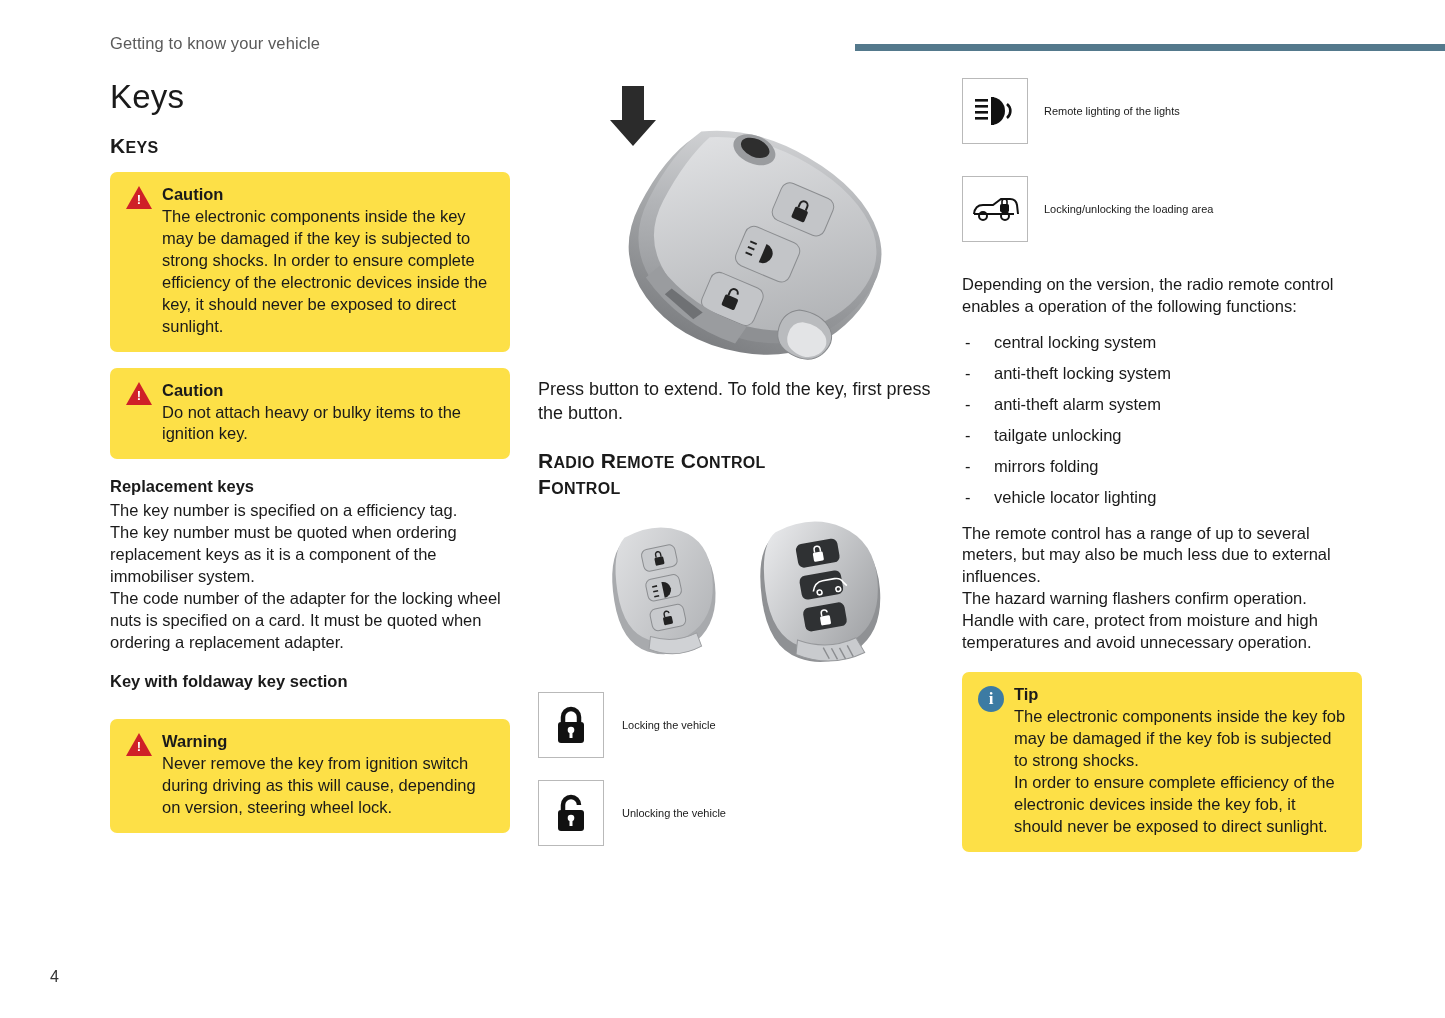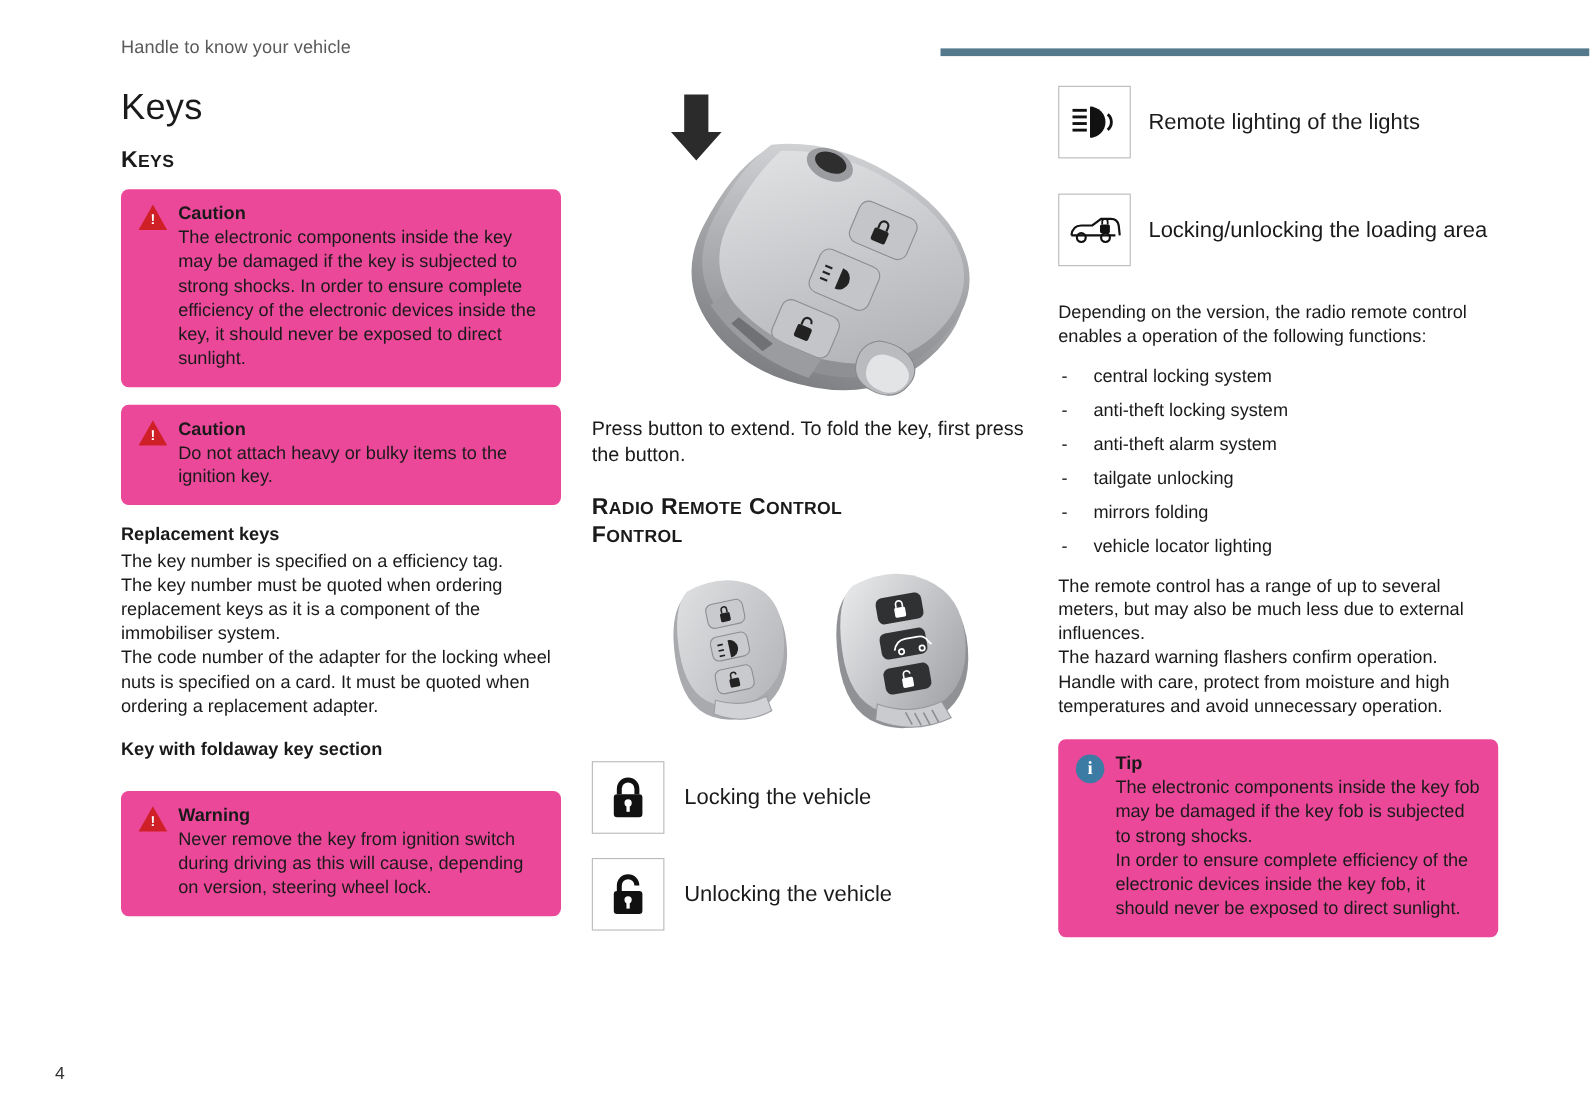--- a/index.html
+++ b/index.html
@@ -68,21 +68,21 @@
   }
   p.body {
     font-size: 16.5px;
     line-height: 1.33;
     margin: 0 0 0 0;
   }
   p.body + p.body { margin-top: 0; }
 
   
   .callout {
-    background: #ec4899;
+    background: #fde047;
     border-radius: 7px;
     padding: 12px 16px 14px 16px;
     margin-bottom: 16px;
     position: relative;
     display: flex;
     gap: 10px;
   }
   .callout .ico {
     flex: 0 0 auto;
     width: 26px;
@@ -155,21 +155,21 @@
   }
   .sym-box {
     width: 64px; height: 64px;
     border: 1px solid #b9b9b9;
     background: #fff;
     display: flex;
     align-items: center;
     justify-content: center;
     flex: 0 0 auto;
   }
-  .sym-label { font-size: 20px; }
+  .sym-label { font-size: 11px; }
 
   
   .r-sym-row {
     display: flex;
     align-items: center;
     gap: 16px;
     margin-bottom: 32px;
   }
   .r-sym-box {
     width: 64px; height: 64px;
@@ -205,21 +205,21 @@
     top: 968px;
     font-size: 16px;
     color: #333;
   }
 </style>
 </head>
 <body>
 
 <div class="page">
 
-  <div class="running-head">Handle to know your vehicle</div>
+  <div class="running-head">Getting to know your vehicle</div>
   <div class="header-rule"></div>
 
   <div class="col col-left">
     <h1 class="page-title">Keys</h1>
     <h2 class="section">
       <span style="font-size:21px">K</span><span class="sc">EYS</span>
     </h2>
 
     <div class="callout">
       <div class="ico">

